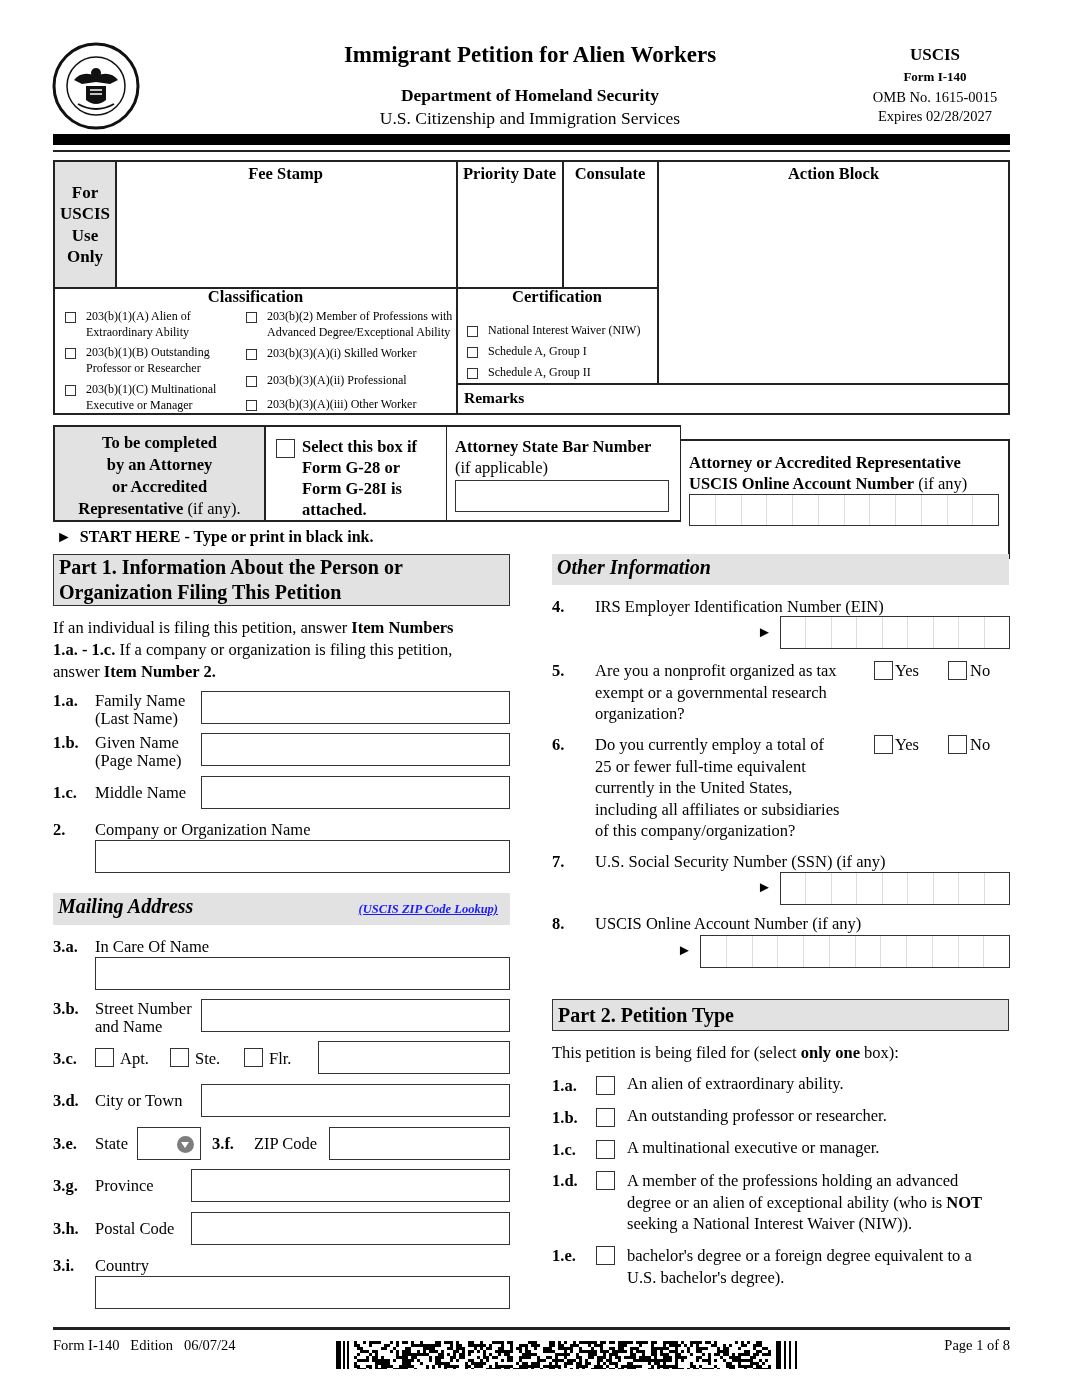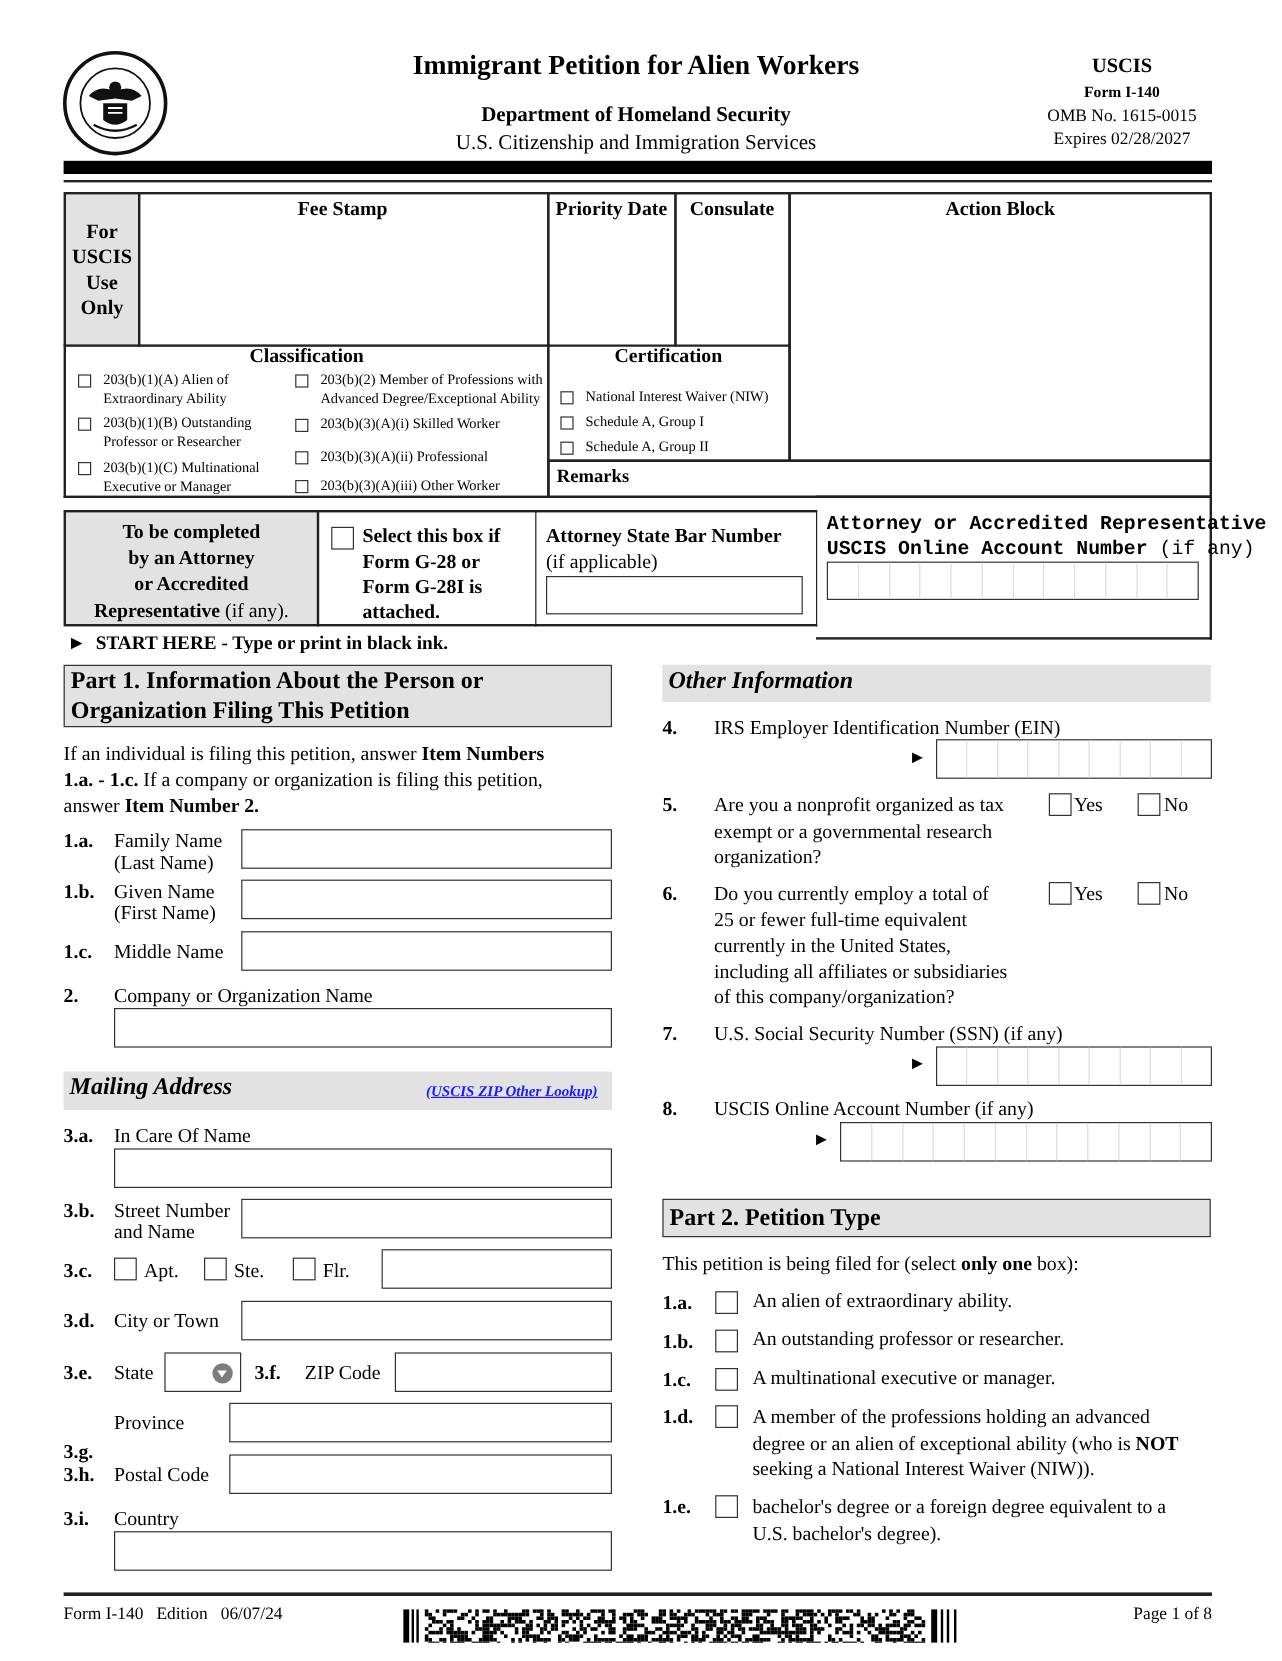--- a/index.html
+++ b/index.html
@@ -29,21 +29,21 @@
   .certif { left: 456px; top: 287px; width: 203px; height: 98px; border: 2px solid #222; border-top: none; border-left: 1px solid #222; }
   .remarks { left: 456px; top: 383px; width: 554px; height: 32px; border: 2px solid #222; border-top: 1px solid #222; }
   .remarks .lbl { position:absolute; left: 6px; top: 5px; font-weight: bold; font-size: 15.5px; }
   .small-cb { width: 11px; height: 11px; border: 1px solid #333; background: #fff; display:inline-block; }
   .cls-item { position: absolute; font-size: 12px; line-height: 16px; }
   .cls-item .small-cb { position: absolute; left: 0; top: 4px; }
   .cls-item .txt { position: absolute; left: 21px; top: 0; white-space: nowrap; }
   .att-c1 { left: 53px; top: 425px; width: 213px; height: 97px; background: #e2e2e2; border: 2px solid #222; text-align:center; font-size: 16.5px; line-height: 22px; padding-top: 5px; }
   .att-c2 { left: 264px; top: 425px; width: 183px; height: 97px; border-top: 2px solid #222; border-bottom: 2px solid #222; border-right: 1px solid #222; }
   .att-c3 { left: 446px; top: 425px; width: 235px; height: 97px; border-top: 2px solid #222; border-bottom: 2px solid #222; border-right: 1px solid #222; }
-  .att-c4 { left: 680px; top: 413px; width: 330px; height: 120px; border: 2px solid #222; border-left: none; font-family: Liberation Mono, monospace; }
+  .att-c4 { left: 680px; top: 439px; width: 330px; height: 120px; border: 2px solid #222; border-left: none; }
   .cb { width: 19px; height: 19px; border: 1px solid #333; background: #fff; display: inline-block; }
   .field { position: absolute; border: 1px solid #333; background: #fff; }
   .combfield { position: absolute; border: 1px solid #333; background: #fff; display: flex; }
   .combfield span { flex: 1; border-right: 1px solid #ddd; }
   .combfield span:last-child { border-right: none; }
 
   .start { left: 56px; top: 528px; font-size: 16px; font-weight: bold; }
 
   
   .sec-head { background: #e2e2e2; border: 1px solid #333; font-weight: bold; font-size: 20px; line-height: 25px; padding: 0 5px; }
@@ -213,34 +213,34 @@
   <span>If an individual is filing this petition, answer </span><b>Item Numbers</b><br>
   <b>1.a. - 1.c.</b><span>  If a company or organization is filing this petition,</span><br>
   <span>answer </span><b>Item Number 2.</b>
 </div>
 
 <span class="num" style="left:53px; top:691px;">1.a.</span>
 <span class="lab" style="left:95px; top:692px;"><span>Family Name</span><br><span>(Last Name)</span></span>
 <div class="field" style="left:201px; top:691px; width:309px; height:33px;"></div>
 
 <span class="num" style="left:53px; top:733px;">1.b.</span>
-<span class="lab" style="left:95px; top:734px;"><span>Given Name</span><br><span>(First Name)</span></span>
+<span class="lab" style="left:95px; top:734px;"><span>Given Name</span><br><span>(Page Name)</span></span>
 <div class="field" style="left:201px; top:733px; width:309px; height:33px;"></div>
 
 <span class="num" style="left:53px; top:783px;">1.c.</span>
 <span class="lab" style="left:95px; top:784px;">Middle Name</span>
 <div class="field" style="left:201px; top:776px; width:309px; height:33px;"></div>
 
 <span class="num" style="left:53px; top:820px;">2.</span>
 <span class="lab" style="left:95px; top:821px;">Company or Organization Name</span>
 <div class="field" style="left:95px; top:840px; width:415px; height:33px;"></div>
 
 <div class="abs sub-head" style="left:53px; top:893px; width:457px; height:32px;">
   <span>Mailing Address</span>
-  <span class="link abs" style="right:12px; top:9px;">(USCIS ZIP Other Lookup)</span>
+  <span class="link abs" style="right:12px; top:9px;">(USCIS ZIP Code Lookup)</span>
 </div>
 
 <span class="num" style="left:53px; top:937px;">3.a.</span>
 <span class="lab" style="left:95px; top:938px;">In Care Of Name</span>
 <div class="field" style="left:95px; top:957px; width:415px; height:33px;"></div>
 
 <span class="num" style="left:53px; top:999px;">3.b.</span>
 <span class="lab" style="left:95px; top:1000px;"><span>Street Number</span><br><span>and Name</span></span>
 <div class="field" style="left:201px; top:999px; width:309px; height:33px;"></div>
 
@@ -260,21 +260,21 @@
 <span class="num" style="left:53px; top:1134px;">3.e.</span>
 <span class="lab" style="left:95px; top:1135px;">State</span>
 <div class="field" style="left:137px; top:1127px; width:64px; height:33px;">
   <span></span>
   <span class="dd-icon"></span>
 </div>
 <span class="num" style="left:212px; top:1134px;">3.f.</span>
 <span class="lab" style="left:254px; top:1135px;">ZIP Code</span>
 <div class="field" style="left:329px; top:1127px; width:181px; height:33px;"></div>
 
-<span class="num" style="left:53px; top:1176px;margin-top:24px;">3.g.</span>
+<span class="num" style="left:53px; top:1176px;">3.g.</span>
 <span class="lab" style="left:95px; top:1177px;">Province</span>
 <div class="field" style="left:191px; top:1169px; width:319px; height:33px;"></div>
 
 <span class="num" style="left:53px; top:1219px;">3.h.</span>
 <span class="lab" style="left:95px; top:1220px;">Postal Code</span>
 <div class="field" style="left:191px; top:1212px; width:319px; height:33px;"></div>
 
 <span class="num" style="left:53px; top:1256px;">3.i.</span>
 <span class="lab" style="left:95px; top:1257px;">Country</span>
 <div class="field" style="left:95px; top:1276px; width:415px; height:33px;"></div>

